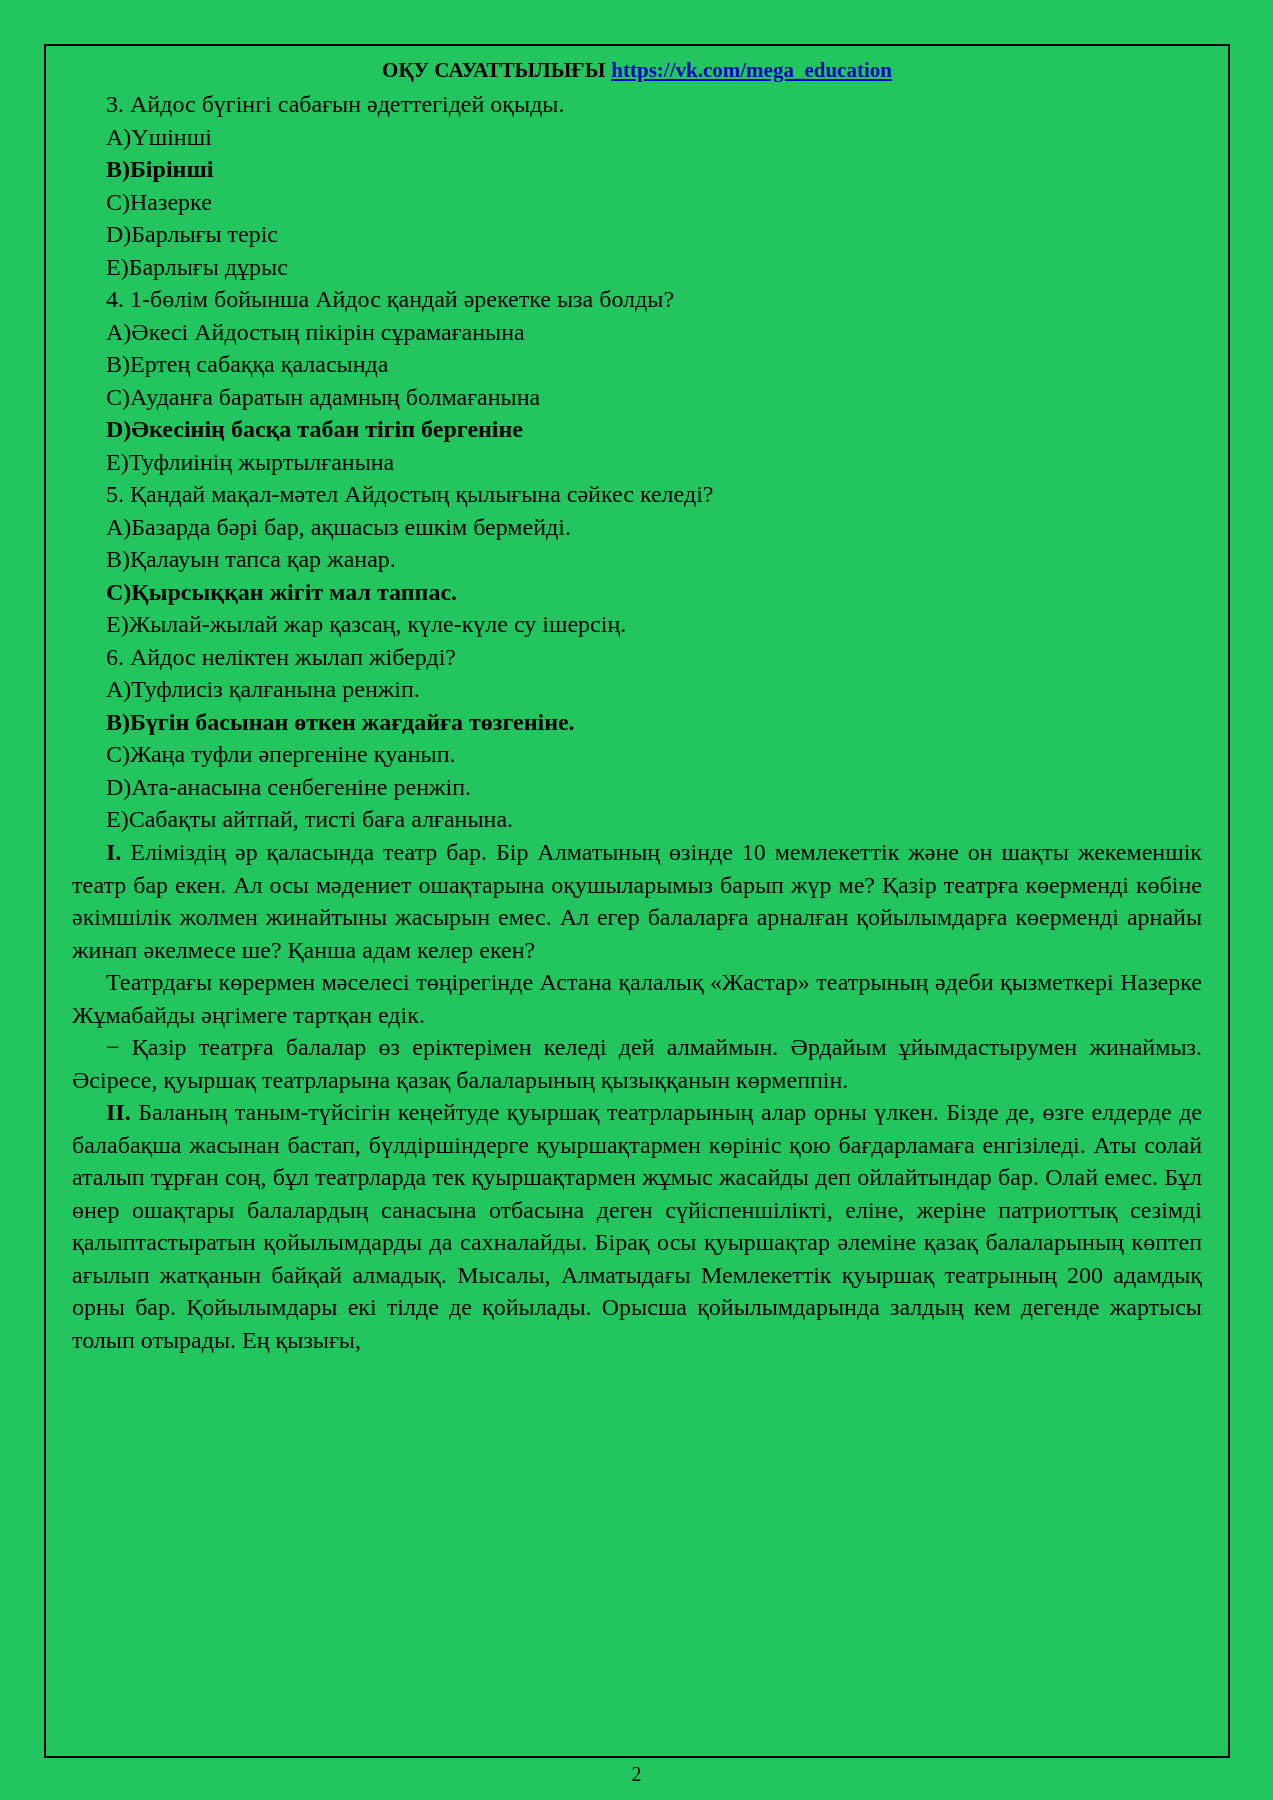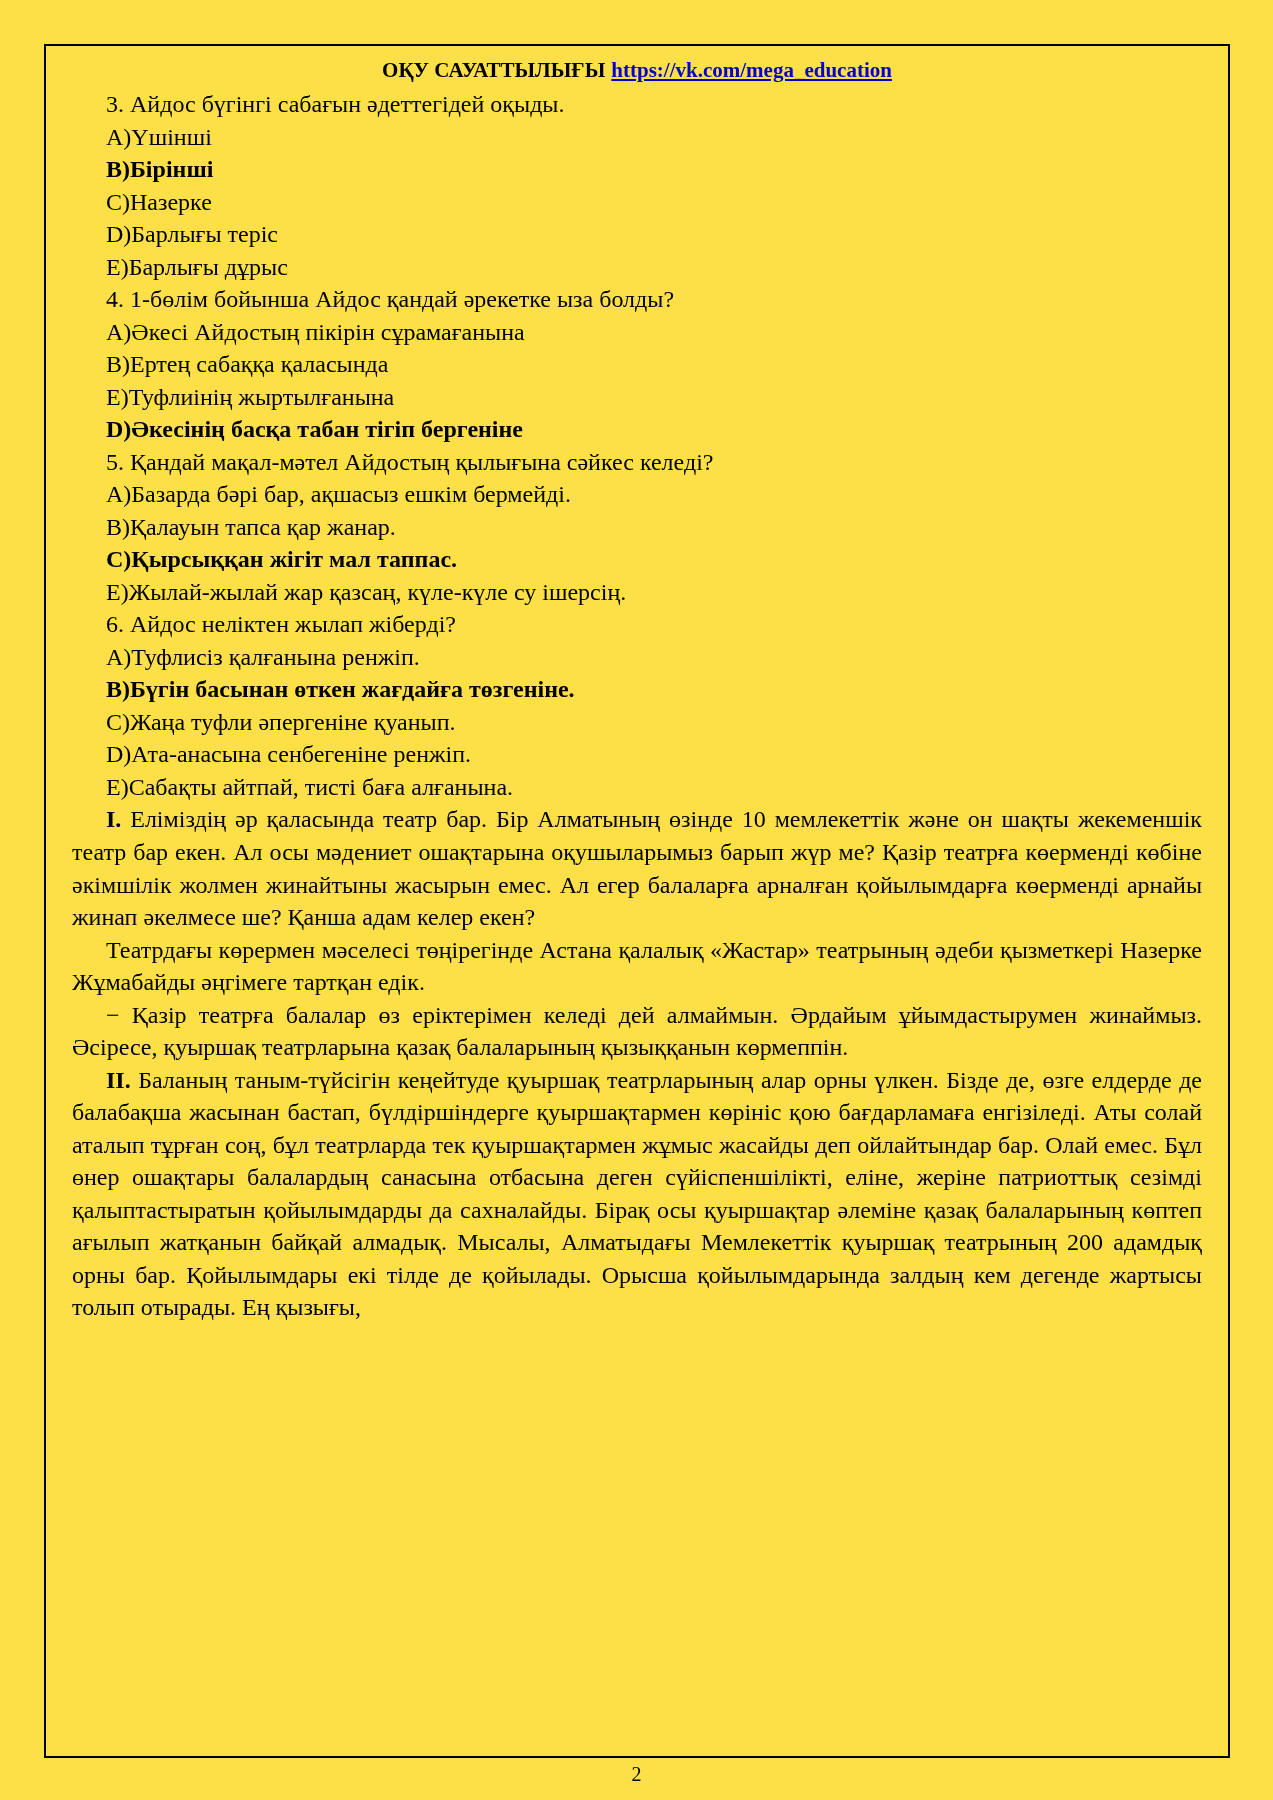--- a/index.html
+++ b/index.html
@@ -9,21 +9,21 @@
   }
   body {
     font-family: "Liberation Serif", "DejaVu Serif", serif;
     color: #000000;
   }
   .page {
     width: 1273px;
     height: 1800px;
     box-sizing: border-box;
     position: relative;
-    background: #fde047;
+    background: #22c55e;
     margin: 0 auto;
     text-decoration: underline;
   }
   .page-border {
     position: absolute;
     left: 44px;
     top: 44px;
     width: 1186px;
     height: 1714px;
     border: 2px solid #000000;
@@ -96,22 +96,23 @@
     <div>
       <div class="qline">3. Айдос бүгінгі сабағын әдеттегідей оқыды.</div>
       <div class="qline">A)Үшінші</div>
       <div class="qline bold">B)Бірінші</div>
       <div class="qline">C)Назерке</div>
       <div class="qline">D)Барлығы теріс</div>
       <div class="qline">E)Барлығы дұрыс</div>
       <div class="qline">4. 1-бөлім бойынша Айдос қандай әрекетке ыза болды?</div>
       <div class="qline">A)Әкесі Айдостың пікірін сұрамағанына</div>
       <div class="qline">B)Ертең сабаққа қаласында</div>
+      <div class="qline">C)Ауданға баратын адамның болмағанына</div>
+      <div class="qline bold">D)Әкесінің басқа табан тігіп бергеніне</div>
       <div class="qline">E)Туфлиінің жыртылғанына</div>
-      <div class="qline bold">D)Әкесінің басқа табан тігіп бергеніне</div>
       <div class="qline">5. Қандай мақал-мәтел Айдостың қылығына сәйкес келеді?</div>
       <div class="qline">A)Базарда бәрі бар, ақшасыз ешкім бермейді.</div>
       <div class="qline">B)Қалауын тапса қар жанар.</div>
       <div class="qline bold">C)Қырсыққан жігіт мал таппас.</div>
       <div class="qline">E)Жылай-жылай жар қазсаң, күле-күле су ішерсің.</div>
       <div class="qline">6. Айдос неліктен жылап жіберді?</div>
       <div class="qline">A)Туфлисіз қалғанына ренжіп.</div>
       <div class="qline bold">B)Бүгін басынан өткен жағдайға төзгеніне.</div>
       <div class="qline">C)Жаңа туфли әпергеніне қуанып.</div>
       <div class="qline">D)Ата-анасына сенбегеніне ренжіп.</div>

